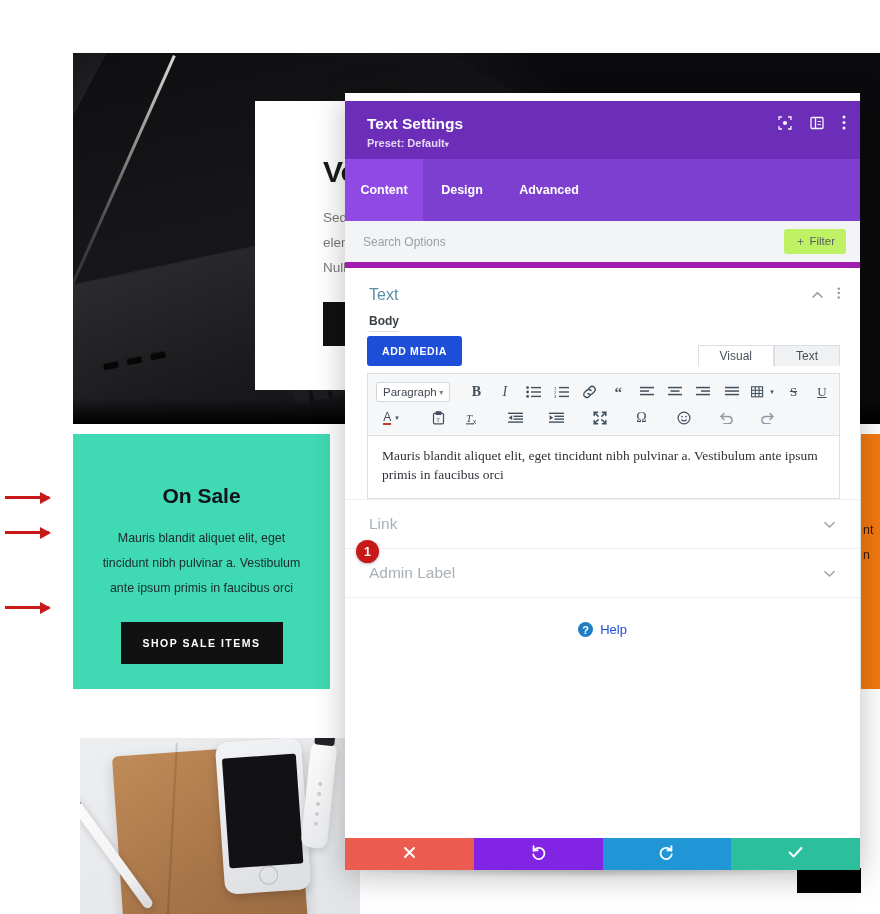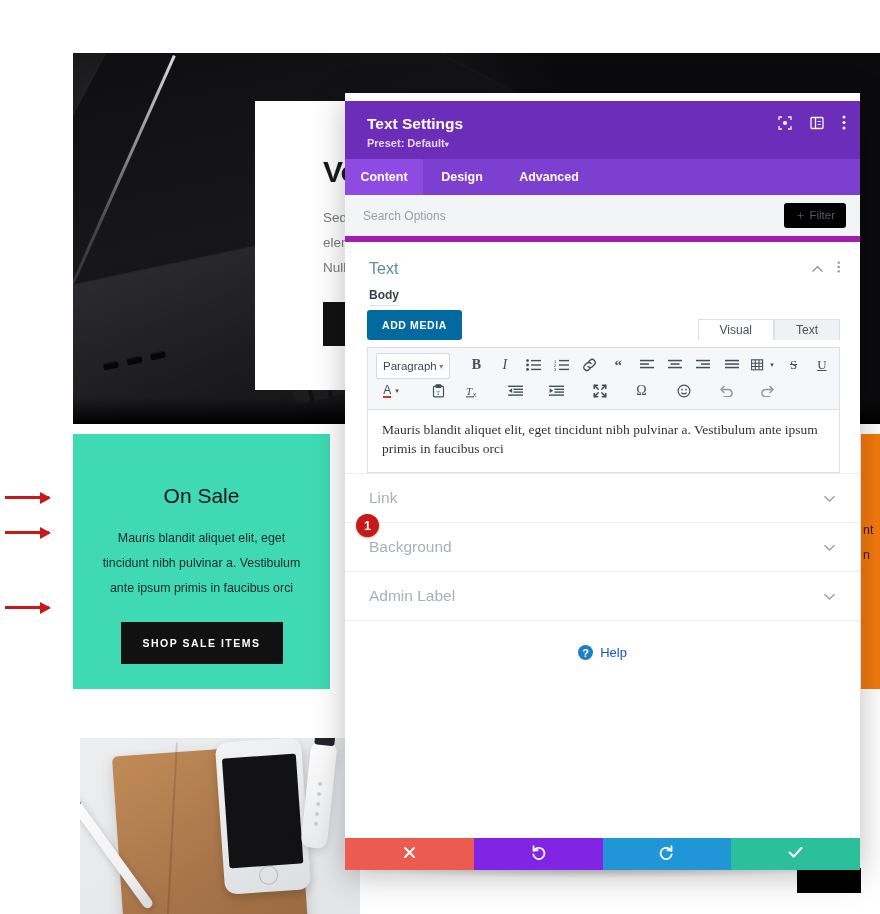--- a/index.html
+++ b/index.html
@@ -92,21 +92,21 @@
     max-width: 120px;
   }
 
   
   .sale-card {
     position: absolute;
     left: 73px; top: 434px; width: 257px; height: 255px;
     background: #3fd9b4;
     text-align: center;
   }
-  .sale-title { margin-top: 50px; font-size: 21px; font-weight: 400; color: #12121a; }
+  .sale-title { margin-top: 50px; font-size: 21px; font-weight: 700; color: #12121a; }
   .sale-text {
     margin: 18px auto 0; width: 206px;
     font-size: 12.4px; line-height: 25px; color: #1e2a2a;
   }
   .sale-btn {
     margin-top: 21px; display: inline-block;
     background: #111111; color: #ffffff;
     font-size: 10.5px; font-weight: 700; letter-spacing: 1.5px;
     padding: 15px 22px;
   }
@@ -200,71 +200,71 @@
   .m-preset .caret { font-size: 8px; }
   .m-header-icons {
     position: absolute; right: 14px; top: 14px;
     display: flex; align-items: center; gap: 18px;
   }
   .hicon { color: #fff; opacity: .95; cursor: pointer; line-height: 0; }
 
   .m-tabs { background: #7d3fd0; display: flex; }
   .m-tab {
     color: #ffffff; font-size: 12.5px; font-weight: 700;
-    padding: 11px 0; width: 78px; text-align: center; cursor: pointer;
+    padding: 24px 0; width: 78px; text-align: center; cursor: pointer;
   }
   .m-tab.active { background: #8f4ae4; }
 
   .m-search {
     background: #f3f4f6; border-bottom: 6px solid #a21caf;
     display: flex; align-items: center; justify-content: space-between;
     padding: 8px 14px 8px 18px;
   }
   .m-search-input {
     border: 0; background: transparent; outline: none;
     font-family: "Liberation Sans", sans-serif; font-size: 12px; color: #555;
     width: 340px;
   }
   .m-search-input::placeholder { color: #9aa0a8; }
   .m-filter {
-    background: #000000; color: #555b63; font-size: 11.5px;
+    background: #bef264; color: #555b63; font-size: 11.5px;
     padding: 5px 11px; border-radius: 3px; cursor: pointer; white-space: nowrap;
   }
 
   .m-body { flex: 1; overflow: hidden; position: relative; }
 
   .sect-head {
     display: flex; align-items: center; justify-content: space-between;
     padding: 18px 20px 4px 24px;
   }
   .sect-title { color: #5b8ea8; font-size: 16px; }
   .sect-tools { display: flex; align-items: center; gap: 13px; color: #8b98a4; }
 
   .field-label { padding: 6px 24px 0; font-size: 12px; font-weight: 700; color: #3b4046; }
   .field-label span { border-bottom: 1px solid #dfe2e6; padding-bottom: 3px; }
 
   .editor-wrap { padding: 8px 20px 0 22px; }
   .ed-top { display: flex; align-items: flex-end; justify-content: space-between; }
   .add-media {
-    background: #0369a1; color: #fff; font-size: 10.5px; font-weight: 700;
+    background: #1d4ed8; color: #fff; font-size: 10.5px; font-weight: 700;
     letter-spacing: .6px; padding: 9px 15px; border-radius: 3px; cursor: pointer;
   }
   .ed-modes { display: flex; align-items: flex-end; }
   .ed-mode {
     font-size: 12px; color: #4a5059; padding: 3px 21px; cursor: pointer;
     background: #f0f1f3; border: 1px solid #dcdfe3; border-bottom: none;
   }
   .ed-mode.active { background: #fff; }
 
   .ed-toolbar {
     margin-top: 7px;
     border: 1px solid #dcdfe3; background: #f6f7f8;
     padding: 5px 8px 4px;
   }
-  .ed-row { display: flex; gap: 10px; height: 26px; }
+  .ed-row { display: flex; align-items: center; gap: 10px; height: 26px; }
   .tb {
     width: 25px; height: 24px; display: flex; align-items: center; justify-content: center;
     color: #42505e; font-size: 13px; cursor: pointer; user-select: none;
   }
   .tb svg { display: block; }
   .fmt-select {
     background: #fff; border: 1px solid #d5d9dd; border-radius: 2px;
     font-size: 11.5px; color: #3f4750; padding: 3px 6px; width: 96px;
     display: flex; align-items: center; justify-content: space-between;
     margin-right: 7px; cursor: pointer;
@@ -624,28 +624,20 @@
 
     <div class="acc">
       <span class="acc-title">Link</span>
       <span class="acc-chev">
         <svg width="13" height="9" viewBox="0 0 13 9" fill="none" stroke="#9aa2aa" stroke-width="1.5">
             <path d="M1.5 2.2L6.5 7 11.5 2.2"></path>
           </svg>
       </span>
     </div>
     <div class="acc">
-      <span class="acc-title">Background</span>
-      <span class="acc-chev">
-        <svg width="13" height="9" viewBox="0 0 13 9" fill="none" stroke="#9aa2aa" stroke-width="1.5">
-            <path d="M1.5 2.2L6.5 7 11.5 2.2"></path>
-          </svg>
-      </span>
-    </div>
-    <div class="acc">
       <span class="acc-title">Admin Label</span>
       <span class="acc-chev">
         <svg width="13" height="9" viewBox="0 0 13 9" fill="none" stroke="#9aa2aa" stroke-width="1.5">
             <path d="M1.5 2.2L6.5 7 11.5 2.2"></path>
           </svg>
       </span>
     </div>
 
     <div class="help-row">
       <span class="help-icon">?</span>

